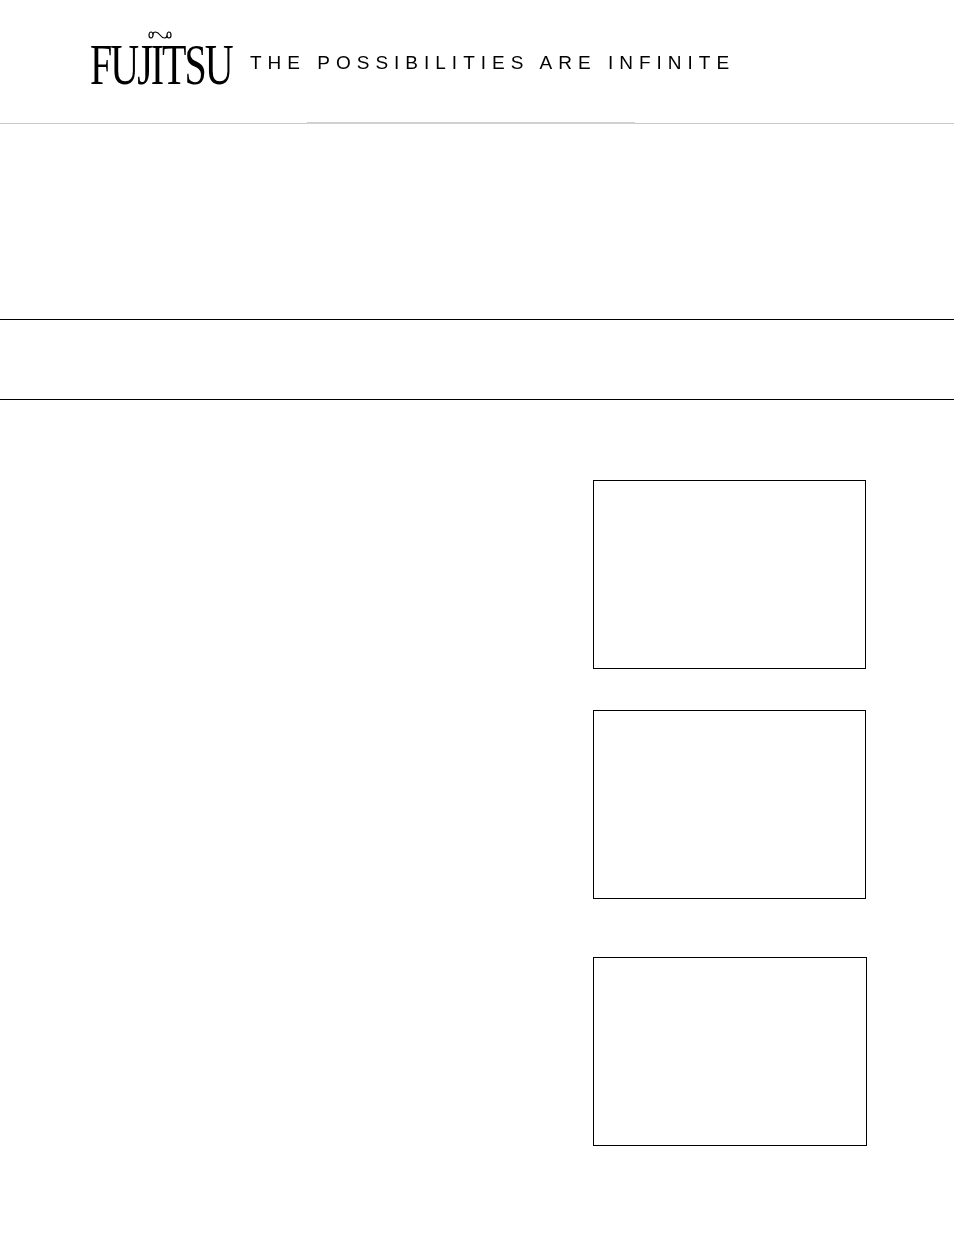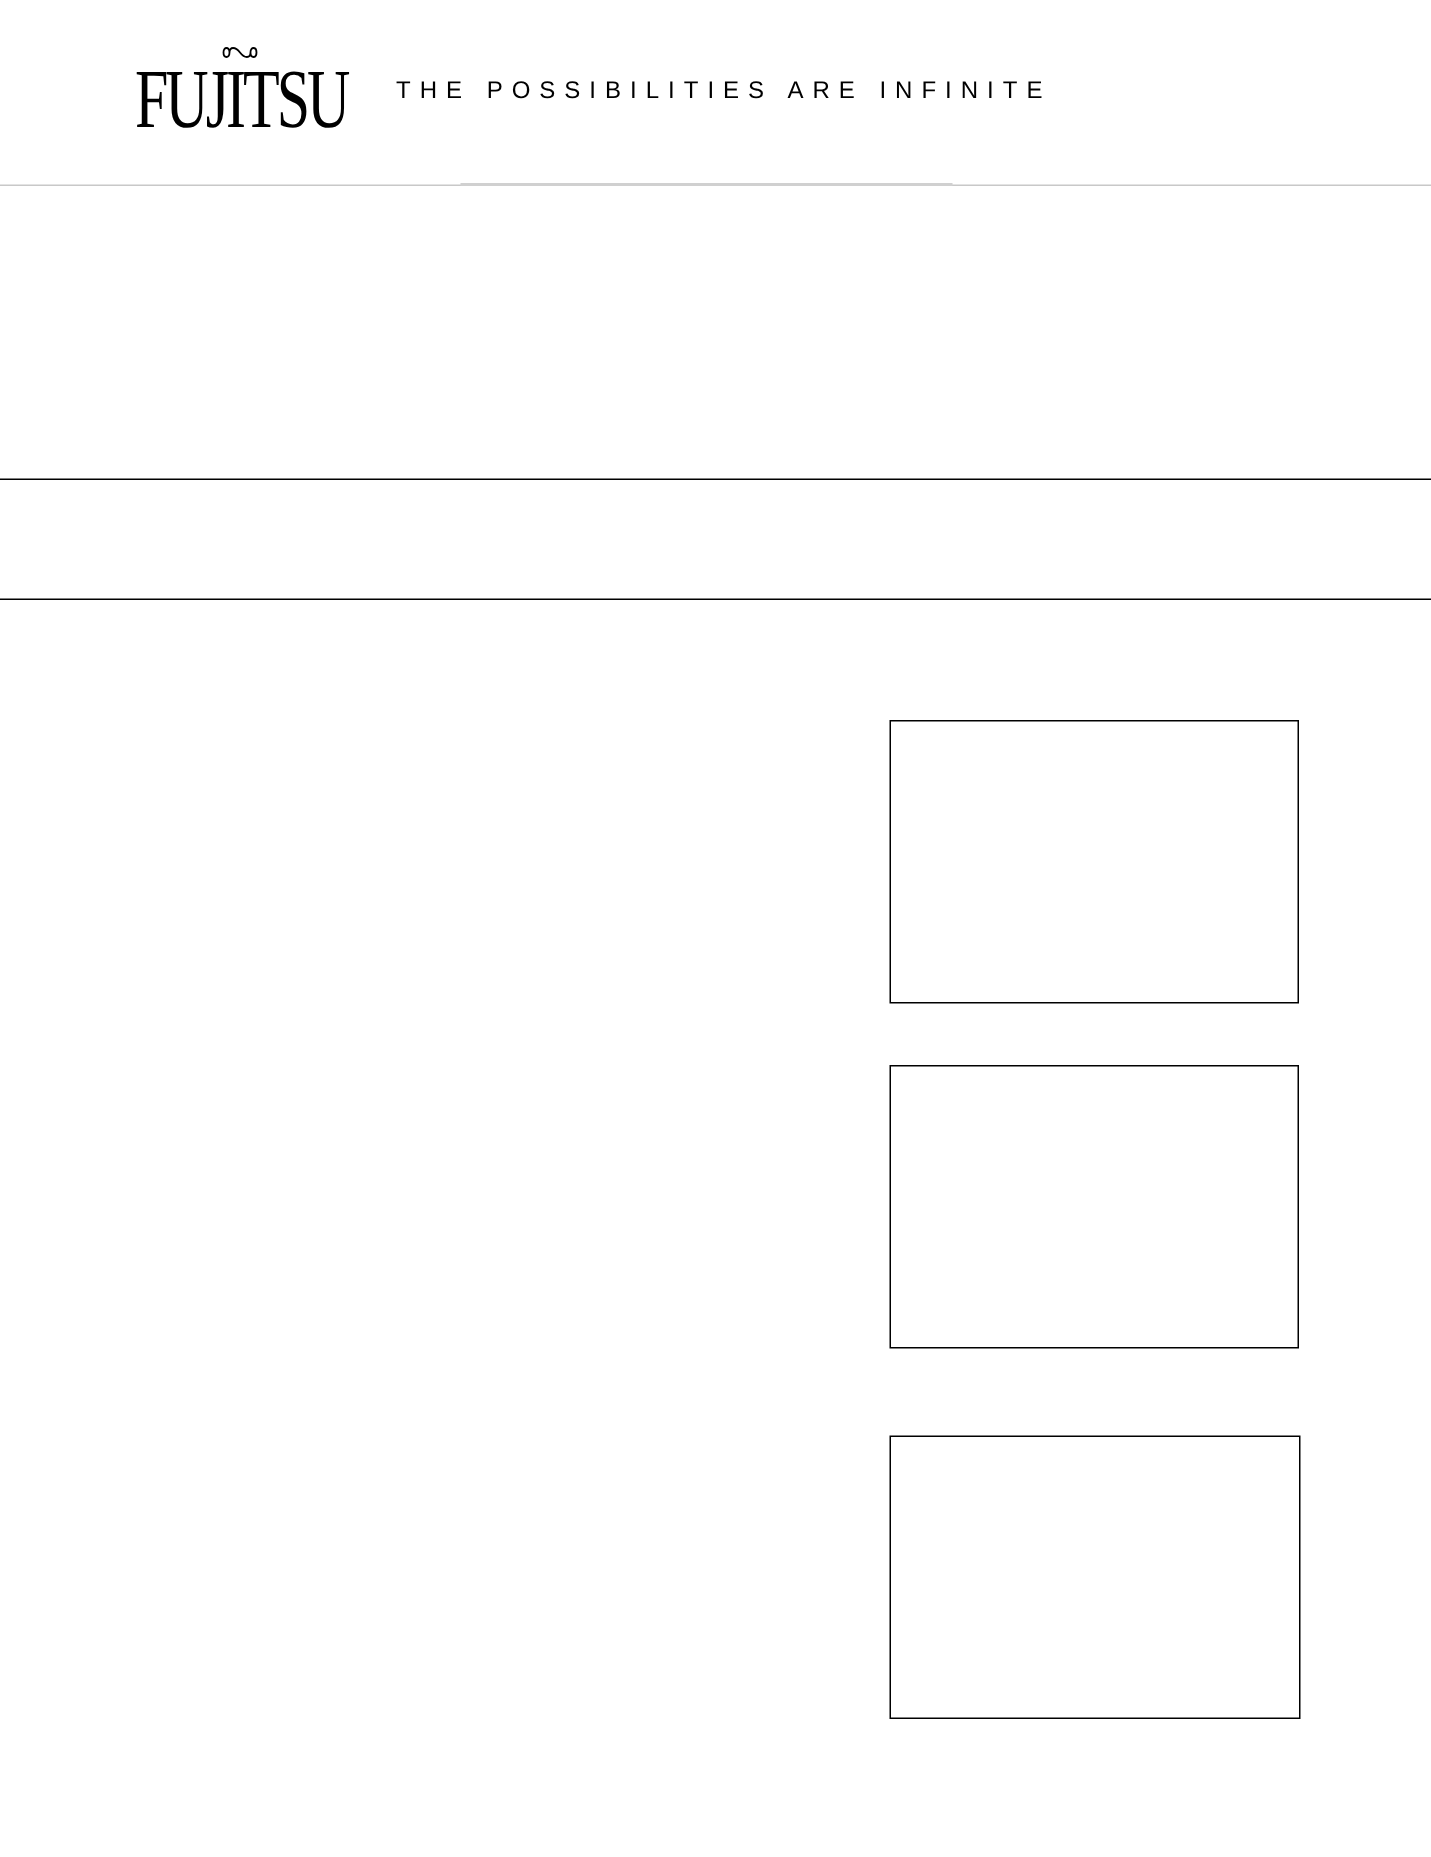--- a/index.html
+++ b/index.html
@@ -39,24 +39,24 @@
   }
   .infinity-mark {
     position: absolute;
     left: 56px;
     top: 14px;
     width: 28px;
     height: 14px;
   }
   .tagline {
     position: absolute;
-    left: 174px;
+    left: 160px;
     top: 38px;
     font-family: Arial, Helvetica, sans-serif;
-    font-size: 16px;
+    font-size: 19px;
     letter-spacing: 6px;
     font-weight: 400;
     white-space: nowrap;
   }
   
   .header-rule {
     position: absolute;
     left: 0;
     right: 0;
     top: 123px;

